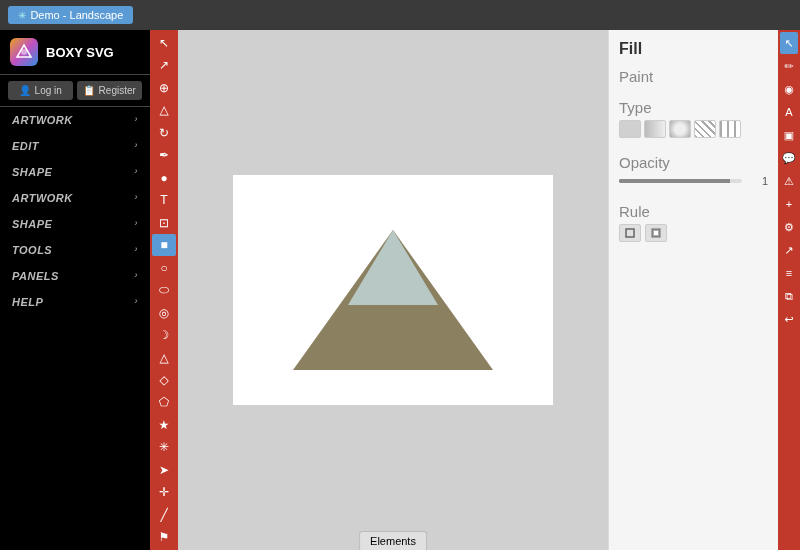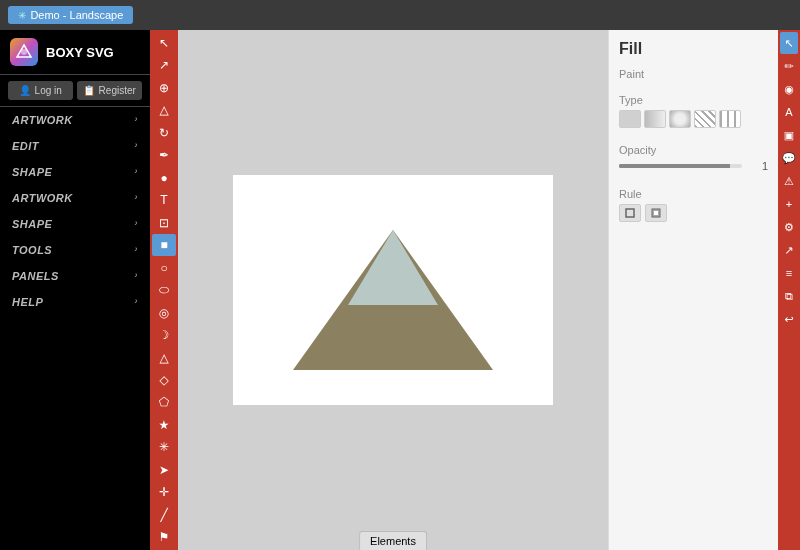--- a/index.html
+++ b/index.html
@@ -154,21 +154,21 @@
       width: 170px;
       background: #f5f5f5;
       border-left: 1px solid #ddd;
       padding: 10px;
       flex-shrink: 0;
       display: flex;
       flex-direction: column;
       gap: 10px;
     }
     .panel-title { font-size: 16px; font-weight: bold; color: #333; }
-    .panel-section-label { font-size: 11px; color: #888; margin-bottom: 4px; }
+    .panel-section-label { font-size: 15px; color: #888; margin-bottom: 4px; }
     .type-row { display: flex; gap: 3px; margin-bottom: 6px; }
     .type-swatch {
       width: 22px; height: 18px;
       border: 1px solid #ccc;
       border-radius: 2px;
       cursor: pointer;
       display: flex; align-items: center; justify-content: center;
     }
     .type-swatch.solid { background: #d0d0d0; }
 

